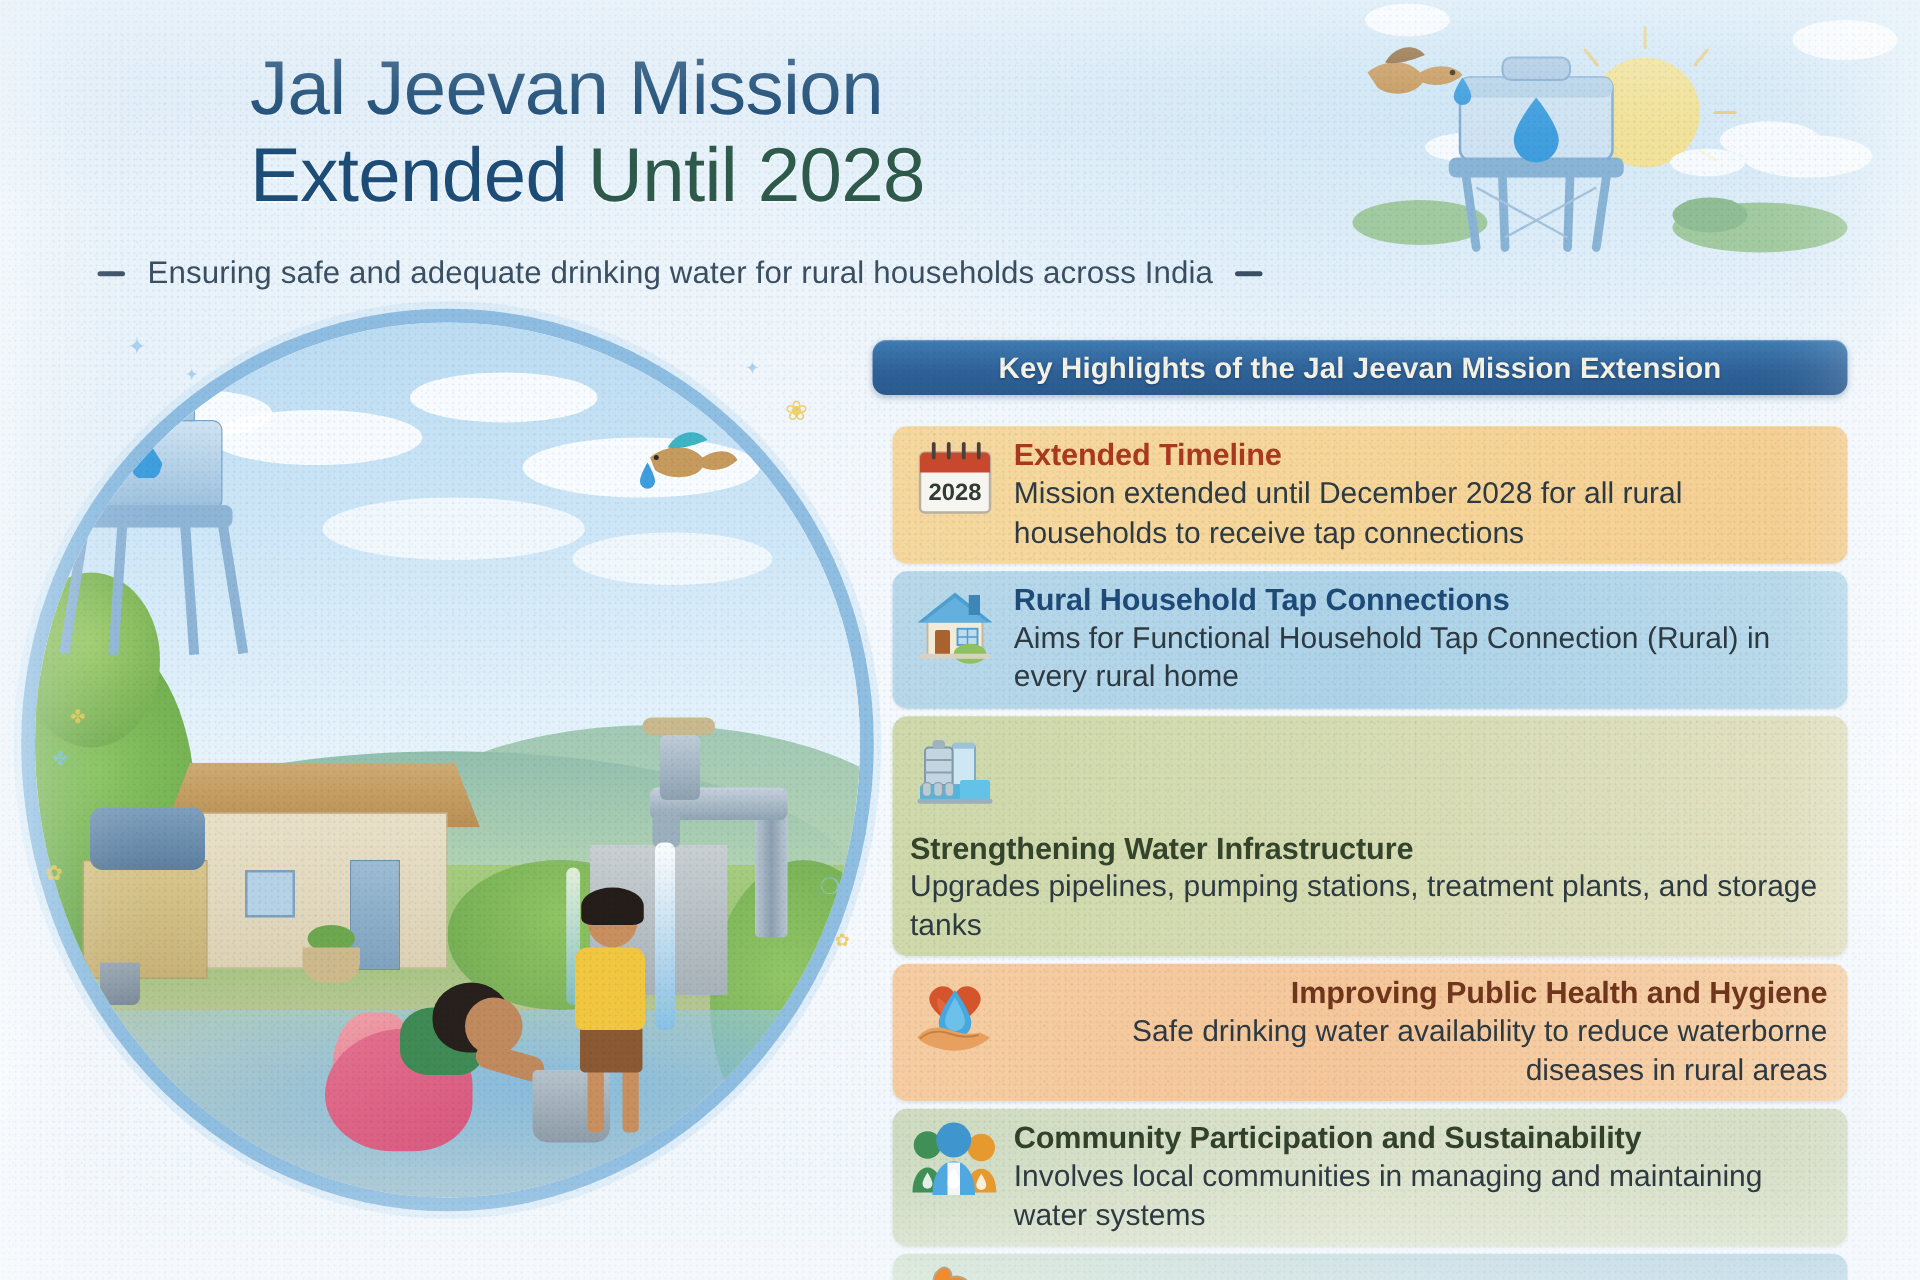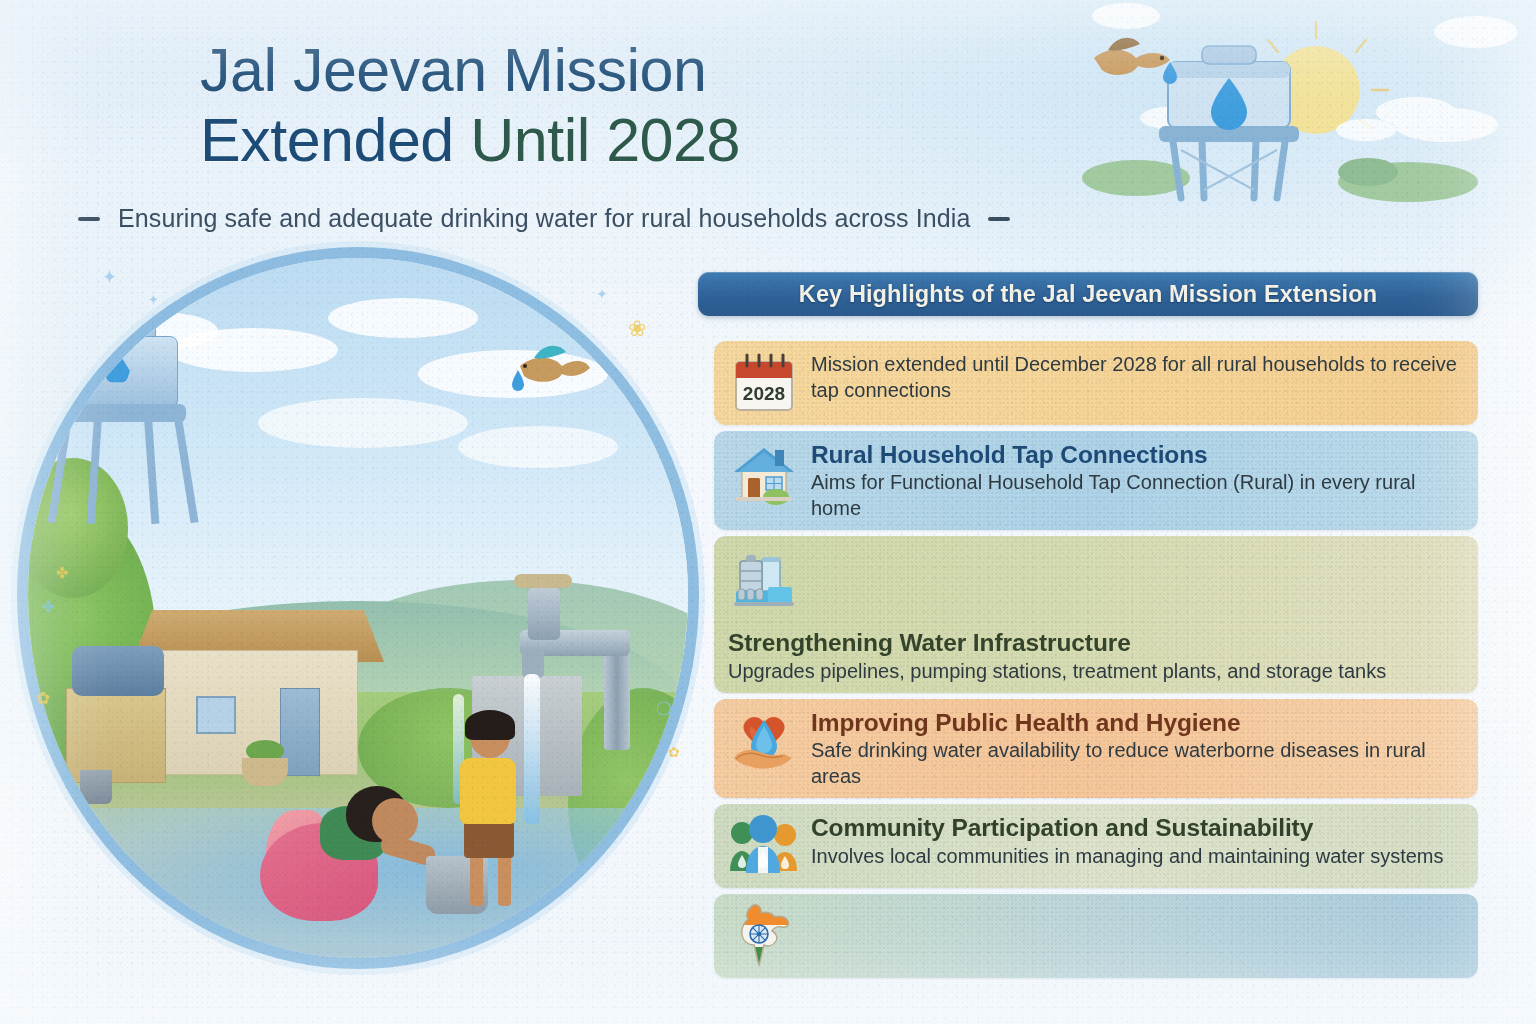--- a/index.html
+++ b/index.html
@@ -164,26 +164,26 @@
     content:""; position:absolute; inset:0; pointer-events:none; opacity:.45;
     mix-blend-mode:multiply;
     background-image:
       radial-gradient(rgba(150,130,100,.20) .7px, transparent .8px),
       radial-gradient(rgba(120,110,90,.13) 1px, transparent 1.1px);
     background-size:4px 4px, 9px 9px;
   }
   .c-icon { width:72px; height:66px; flex:0 0 72px; position:relative; z-index:2; }
   .c-body { flex:1 1 auto; position:relative; z-index:2; padding-top:1px; }
   .c-title { font-size:24.5px; font-weight:bold; line-height:1.12; margin-bottom:1px; letter-spacing:-.1px;}
-  .c-desc { font-size:20px; line-height:1.3; color:#2e3a42; }
+  .c-desc { font-size:24px; line-height:1.3; color:#2e3a42; }
 
   .h-amber { background:linear-gradient(100deg,#f6d89e 0%,#f7d69a 45%,#f5cf92 100%); }
   .h-blue  { background:linear-gradient(100deg,#b9d9ea 0%,#aed3e8 50%,#bcdcec 100%); }
   .h-green { background:linear-gradient(100deg,#cfd9ab 0%,#d6dcb2 45%,#e4e2c4 100%);flex-direction:column; }
-  .h-peach { background:linear-gradient(100deg,#f6cda2 0%,#f6c79a 50%,#f8d4ad 100%); }
+  .h-peach { background:linear-gradient(100deg,#f6cda2 0%,#f6c79a 50%,#f8d4ad 100%);text-align:right; }
   .h-sage  { background:linear-gradient(100deg,#cfdcc2 0%,#dde3cc 50%,#d6dfc6 100%); }
   .h-teal  { background:linear-gradient(100deg,#cadec9 0%,#bcd6de 55%,#aacde0 100%); }
 
   svg { display:block; overflow:visible; }
 </style>
 </head>
 <body>
 
 <div id="page">
 
@@ -346,20 +346,21 @@
           <g stroke="#4a4038" stroke-width="3" stroke-linecap="round">
             <line x1="19" y1="5" x2="19" y2="16"></line>
             <line x1="31" y1="5" x2="31" y2="16"></line>
             <line x1="43" y1="5" x2="43" y2="16"></line>
             <line x1="55" y1="5" x2="55" y2="16"></line>
           </g>
           <text x="36" y="50" text-anchor="middle" font-family="Liberation Sans, sans-serif" font-size="19" font-weight="bold" fill="#2f3b33">2028</text>
         </svg>
       </div>
       <div class="c-body">
+        <div class="c-title" style="color:#a8391f">Extended Timeline</div>
         <div class="c-desc">Mission extended until December 2028 for all rural households to receive tap connections</div>
       </div>
     </div>
 
     <div class="card h-blue">
       <div class="c-icon">
         <svg width="72" height="66" viewBox="0 0 72 66">
           <rect x="14" y="30" width="44" height="28" fill="#f4ead8" stroke="#c6b79c" stroke-width="1.5"></rect>
           <path d="M6 32 L36 8 L66 32 Z" fill="#4f9ed1"></path>
           <path d="M10 32 L36 12 L62 32 Z" fill="#63b0de"></path>

